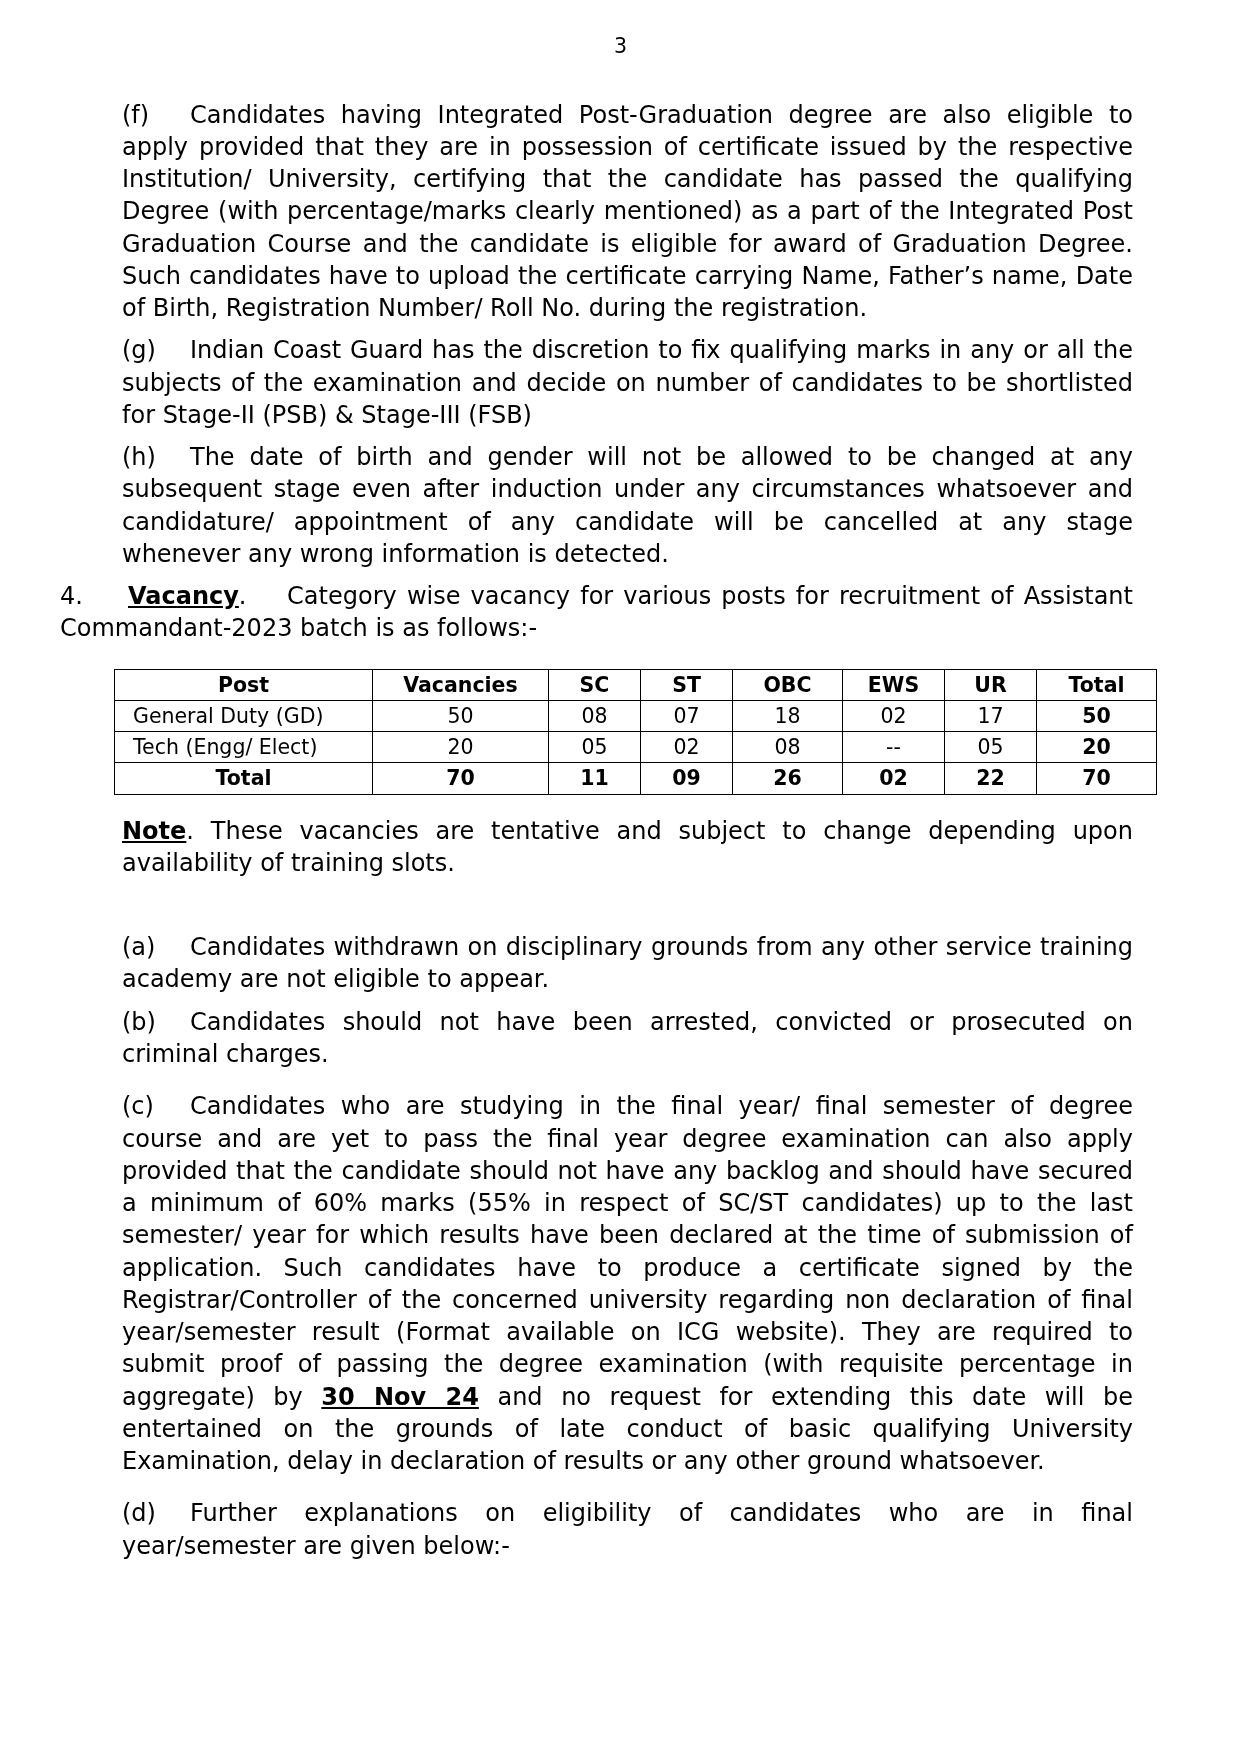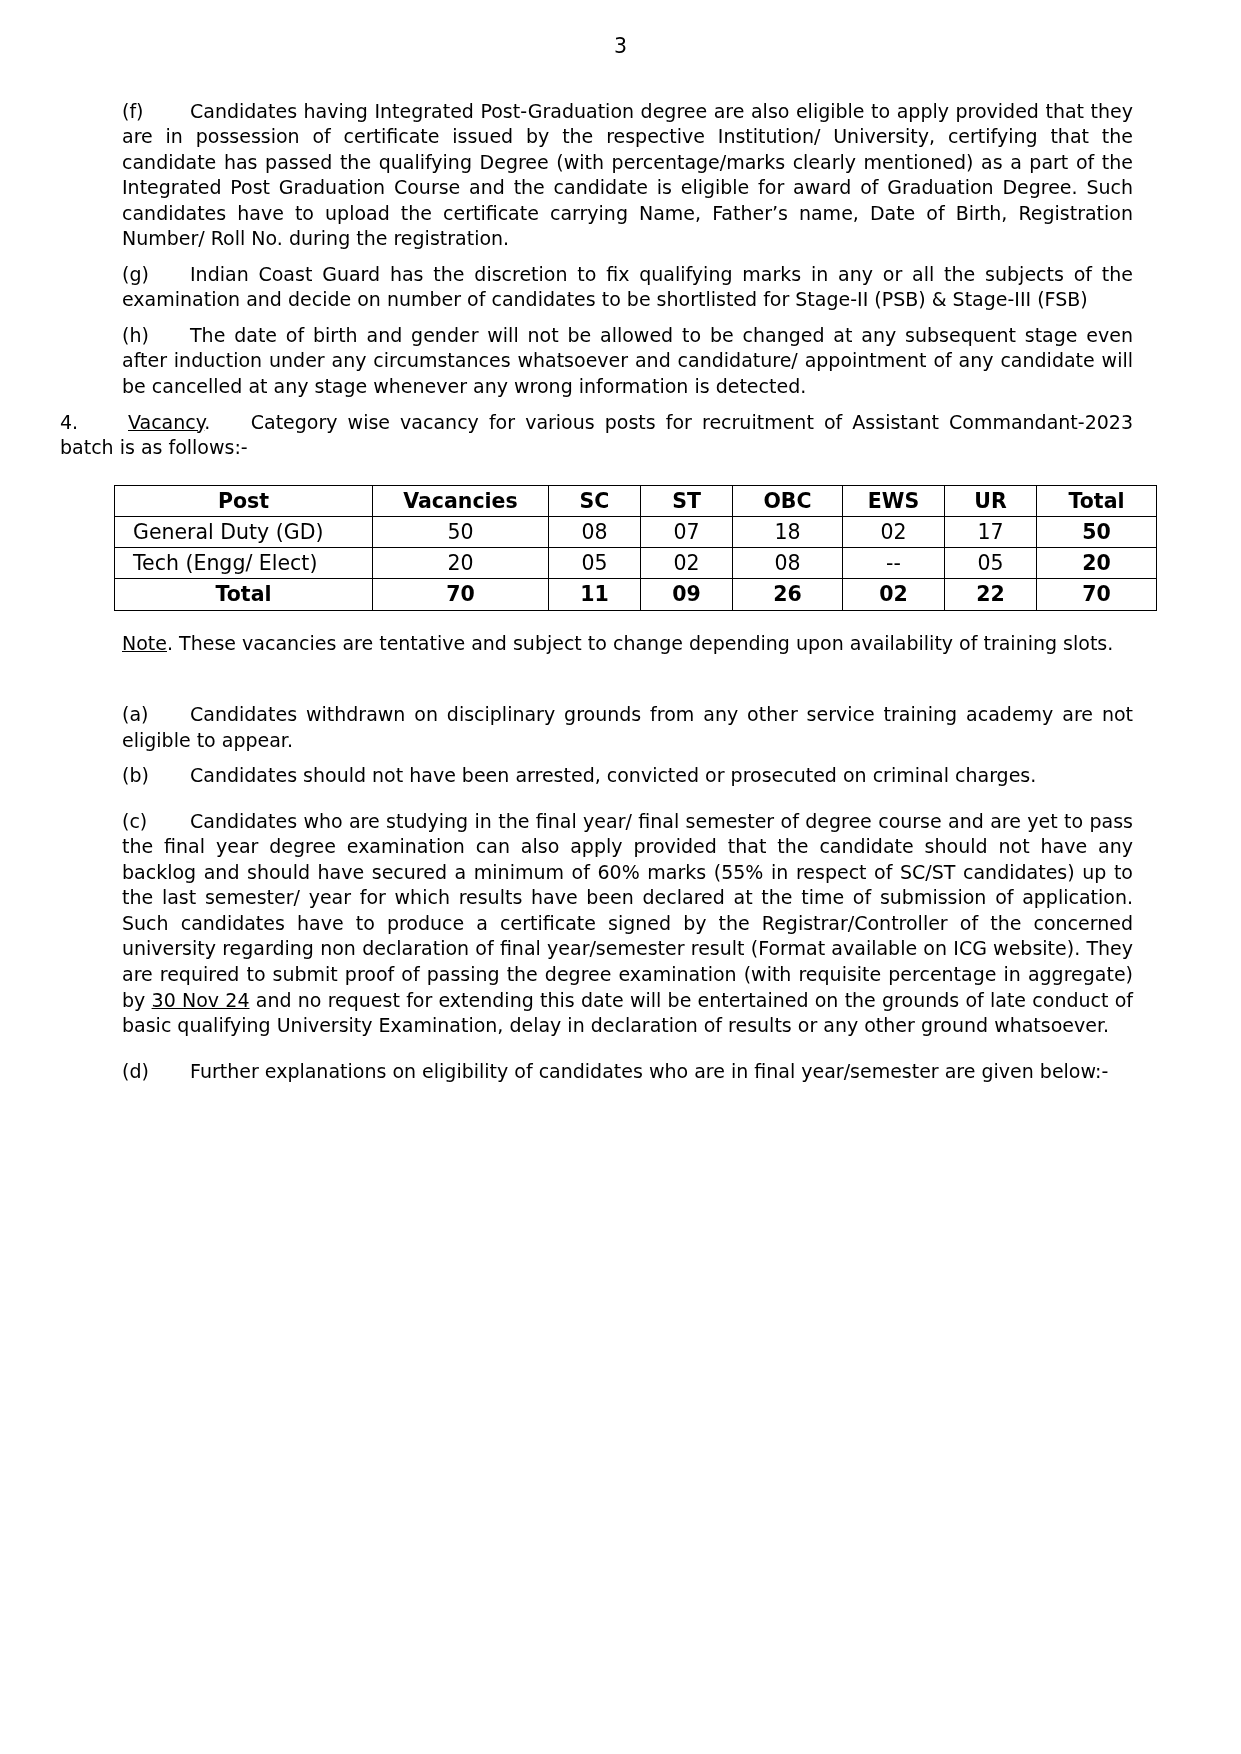--- a/index.html
+++ b/index.html
@@ -28,21 +28,21 @@
     line-height: 1;
     padding-top: 36px;
     letter-spacing: 0.2px;
   }
   .content {
     padding: 0 108px 0 60px;
     margin-top: 42px;
   }
   p {
     margin: 0;
-    font-size: 19px;
+    font-size: 24px;
     line-height: 1.345;
     text-align: justify;
     text-justify: inter-word;
   }
   .lettered {
     margin-left: 62px;
     margin-bottom: 10px;
     text-indent: 0;
   }
   .lettered .lbl {
@@ -51,26 +51,26 @@
   }
   .numbered {
     margin-bottom: 10px;
   }
   .numbered .num {
     display: inline-block;
     width: 68px;
   }
   .hang {
     margin-left: 62px;
-    margin-bottom: 16px;
+    margin-bottom: 22px;
   }
   .gap-sm { height: 10px; }
   .gap-md { height: 20px; }
   b.u {
-    font-weight: normal;
+    font-weight: bold;
     text-decoration: underline;
   }
   
   .table-wrap {
     margin: 24px 0 0 0;
     display: flex;
     justify-content: center;
   }
   table.vacancy {
     border-collapse: collapse;

